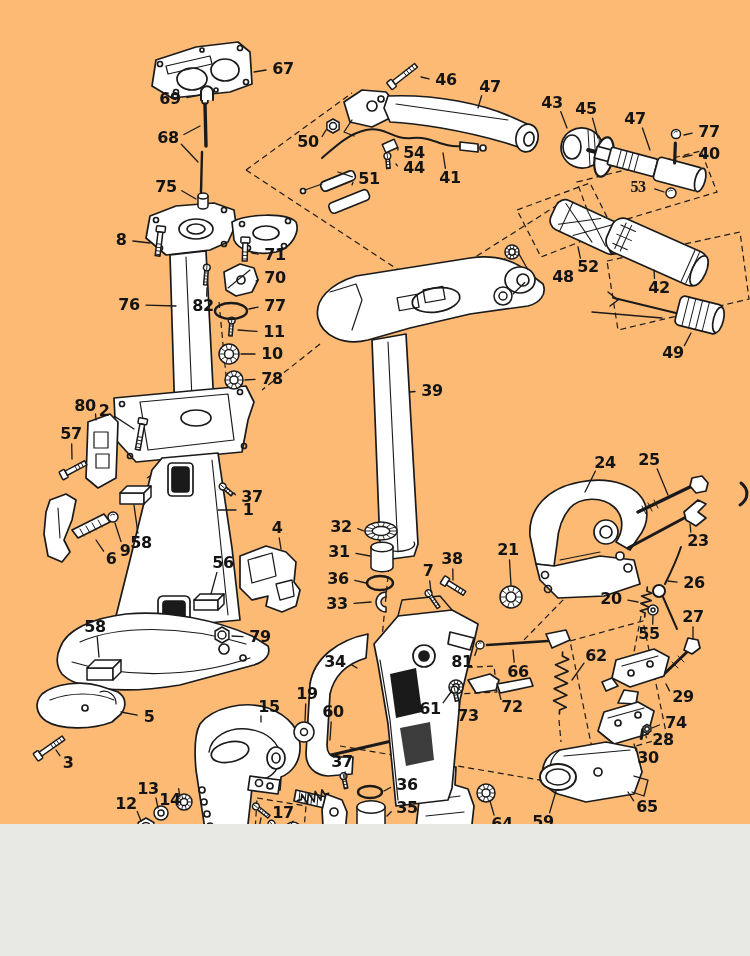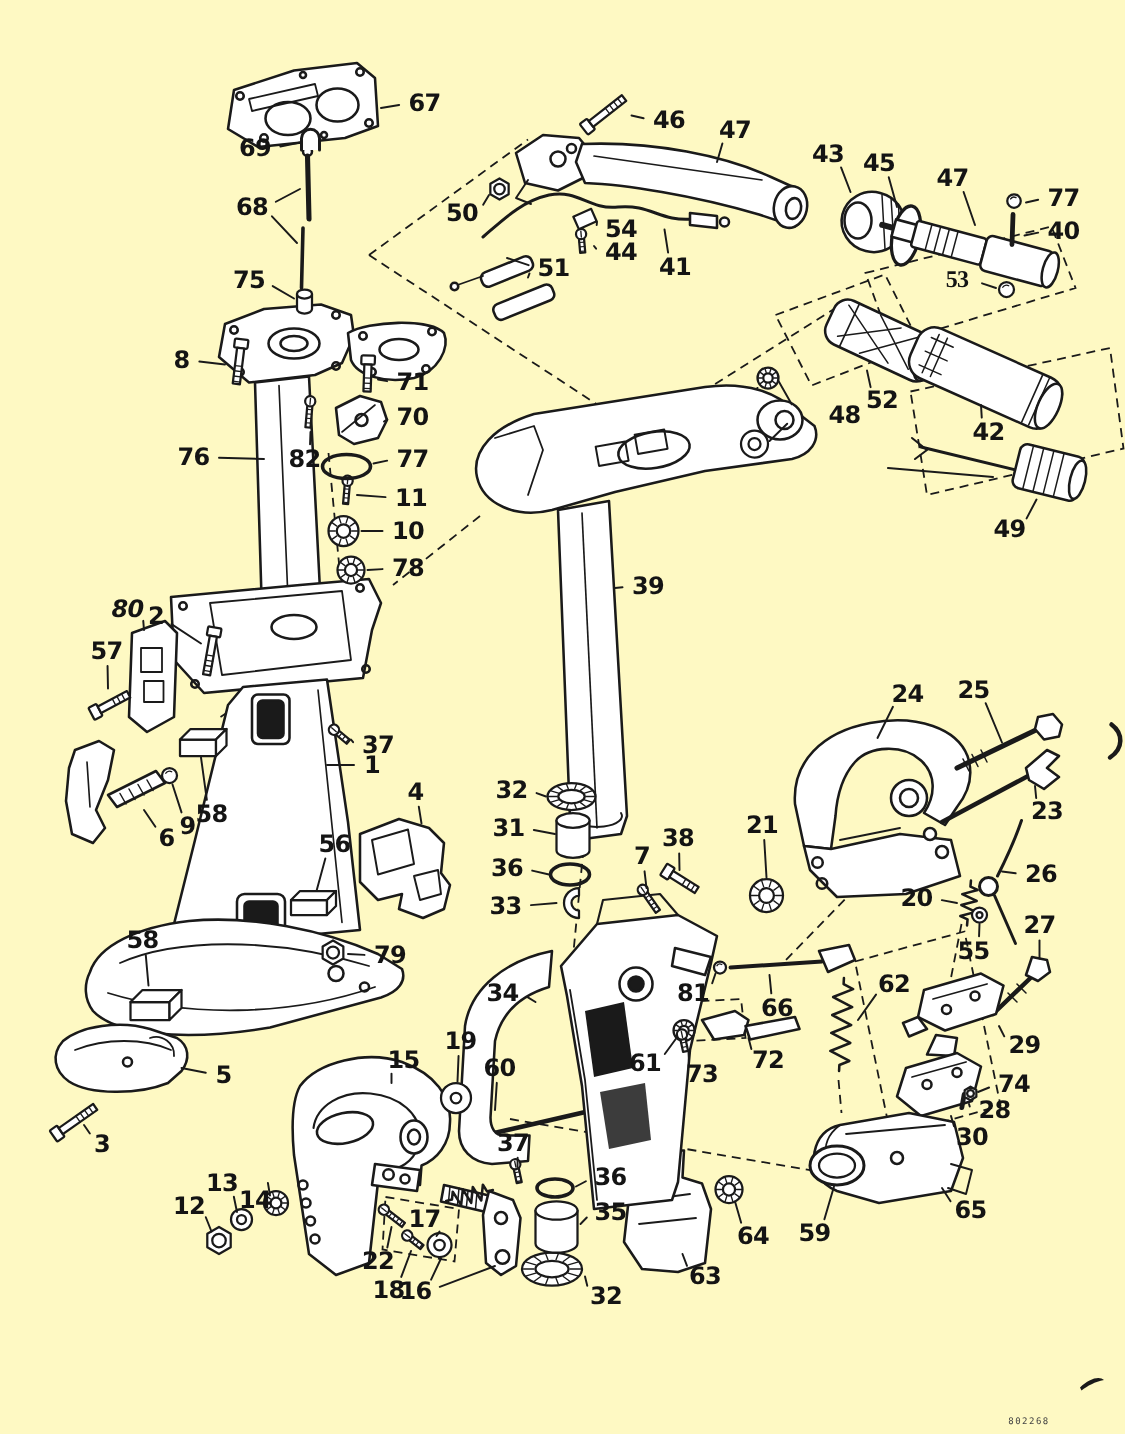--- a/index.html
+++ b/index.html
@@ -1,16 +1,16 @@
 <!DOCTYPE html>
 <html><head>
 <meta charset="utf-8">
 <style>
   html,body{margin:0;padding:0;background:#e8e8e4;}
-  #stage{position:relative;width:750px;height:956px;background:#fef9c3;overflow:hidden;
+  #stage{position:relative;width:750px;height:824px;background:#fdba74;overflow:hidden;
          font-family:"DejaVu Sans","Liberation Sans",sans-serif;}
   #diagram{position:absolute;left:0;top:0;}
   .callout{position:absolute;transform:translate(-50%,-50%);font-family:"DejaVu Sans","Liberation Sans",sans-serif;
            font-weight:700;font-size:16px;letter-spacing:-0.5px;color:#141414;line-height:1;white-space:nowrap;}
   #drawing-code{position:absolute;left:664px;top:944px;width:44px;text-align:center;
                 font-family:"DejaVu Sans Mono","Liberation Mono",monospace;font-size:6px;
                 letter-spacing:1px;color:#444;}
 </style>
 </head>
 <body>
@@ -851,21 +851,21 @@
       <div class="callout" style="left: 673px; top: 353px;">49</div>
       <div class="callout" style="left: 275px; top: 255px;">71</div>
       <div class="callout" style="left: 275px; top: 278px;">70</div>
       <div class="callout" style="left: 275px; top: 306px;">77</div>
       <div class="callout" style="left: 203px; top: 306px;">82</div>
       <div class="callout" style="left: 274px; top: 332px;">11</div>
       <div class="callout" style="left: 272px; top: 354px;">10</div>
       <div class="callout" style="left: 272px; top: 379px;">78</div>
       <div class="callout" style="left: 432px; top: 391px;">39</div>
       <div class="callout" style="left: 539px; top: 277px; padding-left: 48px;">48</div>
-      <div class="callout" style="left: 85px; top: 406px; font-style: italic;">80</div>
+      <div class="callout" style="left: 85px; top: 406px;">80</div>
       <div class="callout" style="left: 104px; top: 411px;">2</div>
       <div class="callout" style="left: 71px; top: 434px;">57</div>
       <div class="callout" style="left: 252px; top: 497px;">37</div>
       <div class="callout" style="left: 248px; top: 510px;">1</div>
       <div class="callout" style="left: 125px; top: 551px;">9</div>
       <div class="callout" style="left: 141px; top: 543px;">58</div>
       <div class="callout" style="left: 111px; top: 559px;">6</div>
       <div class="callout" style="left: 277px; top: 528px;">4</div>
       <div class="callout" style="left: 223px; top: 563px;">56</div>
       <div class="callout" style="left: 341px; top: 527px;">32</div>

